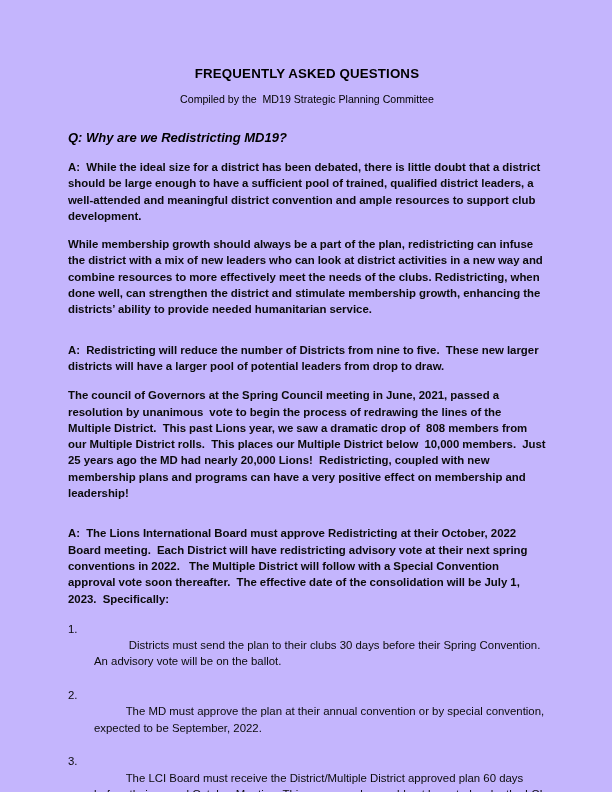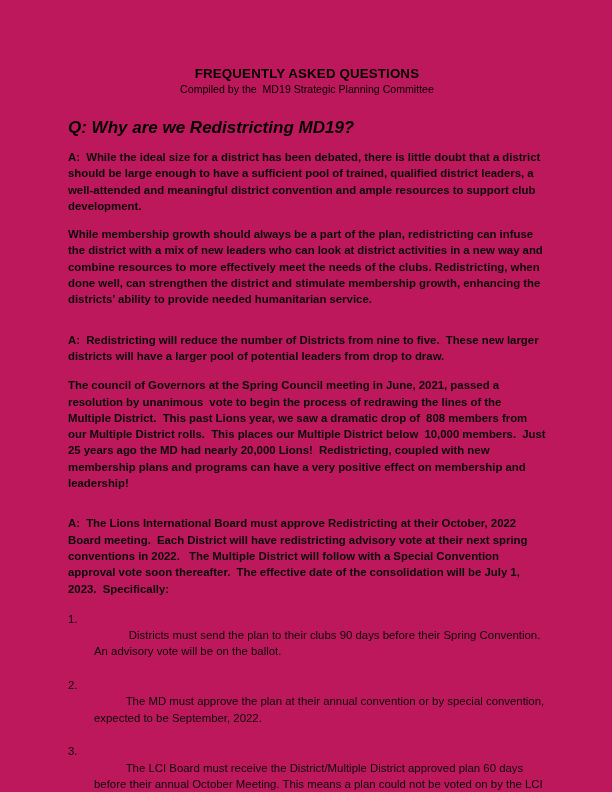--- a/index.html
+++ b/index.html
@@ -5,21 +5,21 @@
 <style>
   html, body {
     margin: 0;
     padding: 0;
     background: #ffffff;
   }
   .page {
     position: relative;
     width: 612px;
     height: 792px;
-    background: #be185d;
+    background: #c4b5fd;
     overflow: hidden;
     box-sizing: border-box;
   }
   .content {
     position: absolute;
     left: 68px;
     top: 0;
     width: 478px;
   }
 
@@ -37,33 +37,33 @@
     line-height: 16px;
     margin: 0;
     white-space: pre;
   }
   .doc-subtitle {
     font-family: "Liberation Sans", sans-serif;
     font-weight: normal;
     font-size: 10.6px;
     color: #000000;
     line-height: 14px;
-    margin: 0 0 0 0;
+    margin: 10px 0 0 0;
     white-space: pre;
   }
 
   
   .qa-section {
     margin-top: 24px;
   }
   .question {
     font-family: "Liberation Sans", sans-serif;
     font-weight: bold;
     font-style: italic;
-    font-size: 17px;
+    font-size: 13px;
     color: #000000;
     line-height: 16px;
     margin: 0;
     white-space: pre-wrap;
   }
 
   
   .para {
     font-family: "Liberation Sans", sans-serif;
     font-size: 11.4px;
@@ -126,21 +126,21 @@
     <div class="qa-section">
       <p class="para">A:  Redistricting will reduce the number of Districts from nine to five.  These new larger districts will have a larger pool of potential leaders from drop to draw.</p>
       <p class="para">The council of Governors at the Spring Council meeting in June, 2021, passed a resolution by unanimous  vote to begin the process of redrawing the lines of the Multiple District.  This past Lions year, we saw a dramatic drop of  808 members from our Multiple District rolls.  This places our Multiple District below  10,000 members.  Just 25 years ago the MD had nearly 20,000 Lions!  Redistricting, coupled with new membership plans and programs can have a very positive effect on membership and leadership!</p>
     </div>
 
     <div class="qa-section">
       <p class="para">A:  The Lions International Board must approve Redistricting at their October, 2022 Board meeting.  Each District will have redistricting advisory vote at their next spring conventions in 2022.   The Multiple District will follow with a Special Convention approval vote soon thereafter.  The effective date of the consolidation will be July 1, 2023.  Specifically:</p>
 
       <ol class="num-list">
         <li class="num-item">
-          <span class="num-marker">1.</span><span> Districts must send the plan to their clubs 90 days before their Spring Convention. An advisory vote will be on the ballot.</span>
+          <span class="num-marker">1.</span><span> Districts must send the plan to their clubs 30 days before their Spring Convention. An advisory vote will be on the ballot.</span>
         </li>
         <li class="num-item">
           <span class="num-marker">2.</span><span>The MD must approve the plan at their annual convention or by special convention, expected to be September, 2022.</span>
         </li>
         <li class="num-item">
           <span class="num-marker">3.</span><span>The LCI Board must receive the District/Multiple District approved plan 60 days before their annual October Meeting. This means a plan could not be voted on by the LCI board until its regular meeting in October 2022.</span>
         </li>
 
       </ol>
     </div>

